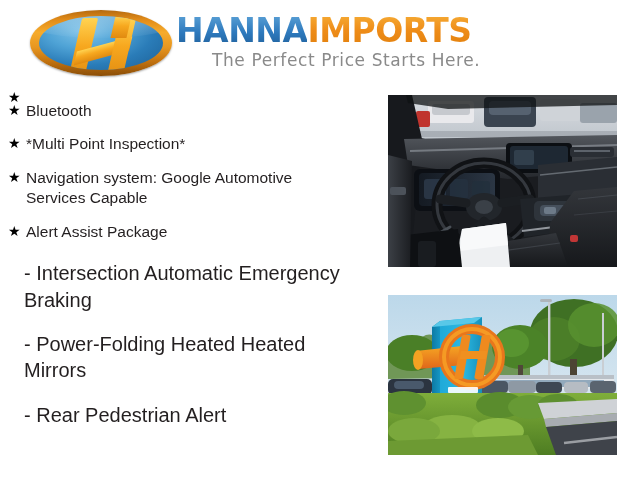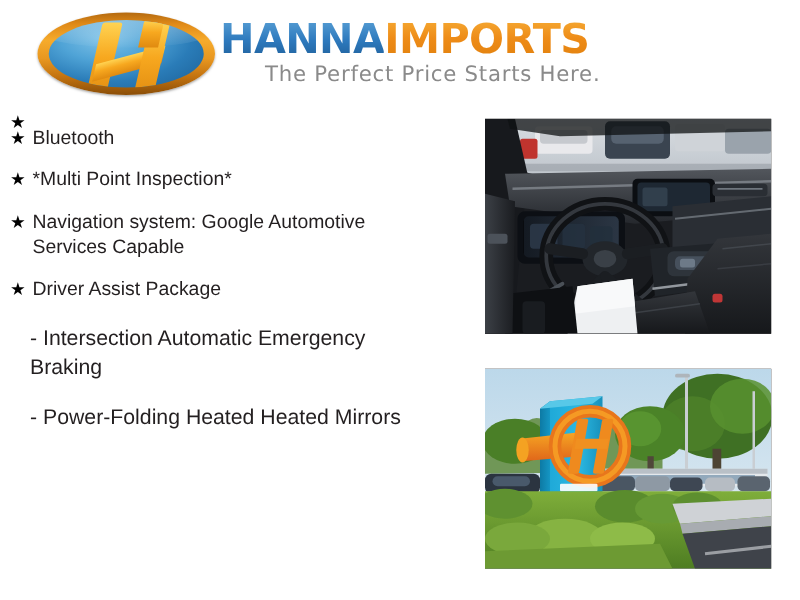--- a/index.html
+++ b/index.html
@@ -149,21 +149,21 @@
     left: 8px;
     top: 0px;
     font-size: 14px;
     color: #000000;
     line-height: 1.32;
   }
   .sub-row {
     position: relative;
     margin-left: 24px;
     margin-bottom: 13px;
-    font-size: 17px;
+    font-size: 20px;
     color: #231f20;
     line-height: 1.32;
     padding-right: 34px;
   }
 
   
   .photo {
     position: absolute;
     overflow: hidden;
     background: #111;
@@ -218,25 +218,26 @@
     <span>*Multi Point Inspection*</span>
   </div>
 
   <div class="feat-row" style="padding-right:26px;">
     <span class="star">★</span>
     <span>Navigation system: Google Automotive Services Capable</span>
   </div>
 
   <div class="feat-row" style="margin-bottom:18px;">
     <span class="star">★</span>
-    <span>Driver Assist Package</span>
+    <span>Alert Assist Package</span>
   </div>
 
   <div class="sub-row" style="margin-bottom:18px;">- Intersection Automatic Emergency Braking</div>
   <div class="sub-row" style="margin-bottom:18px;">- Power-Folding Heated Heated Mirrors</div>
+  <div class="sub-row">- Rear Pedestrian Alert</div>
 </div>
 
 <div class="photo photo-interior">
   <svg viewBox="0 0 229 172" preserveAspectRatio="none">
     <defs>
       <linearGradient id="winSky" x1="0" y1="0" x2="0" y2="1">
         <stop offset="0%" stop-color="#d9dde2"></stop>
         <stop offset="100%" stop-color="#b9c0c7"></stop>
       </linearGradient>
       <linearGradient id="dashG" x1="0" y1="0" x2="0" y2="1">

